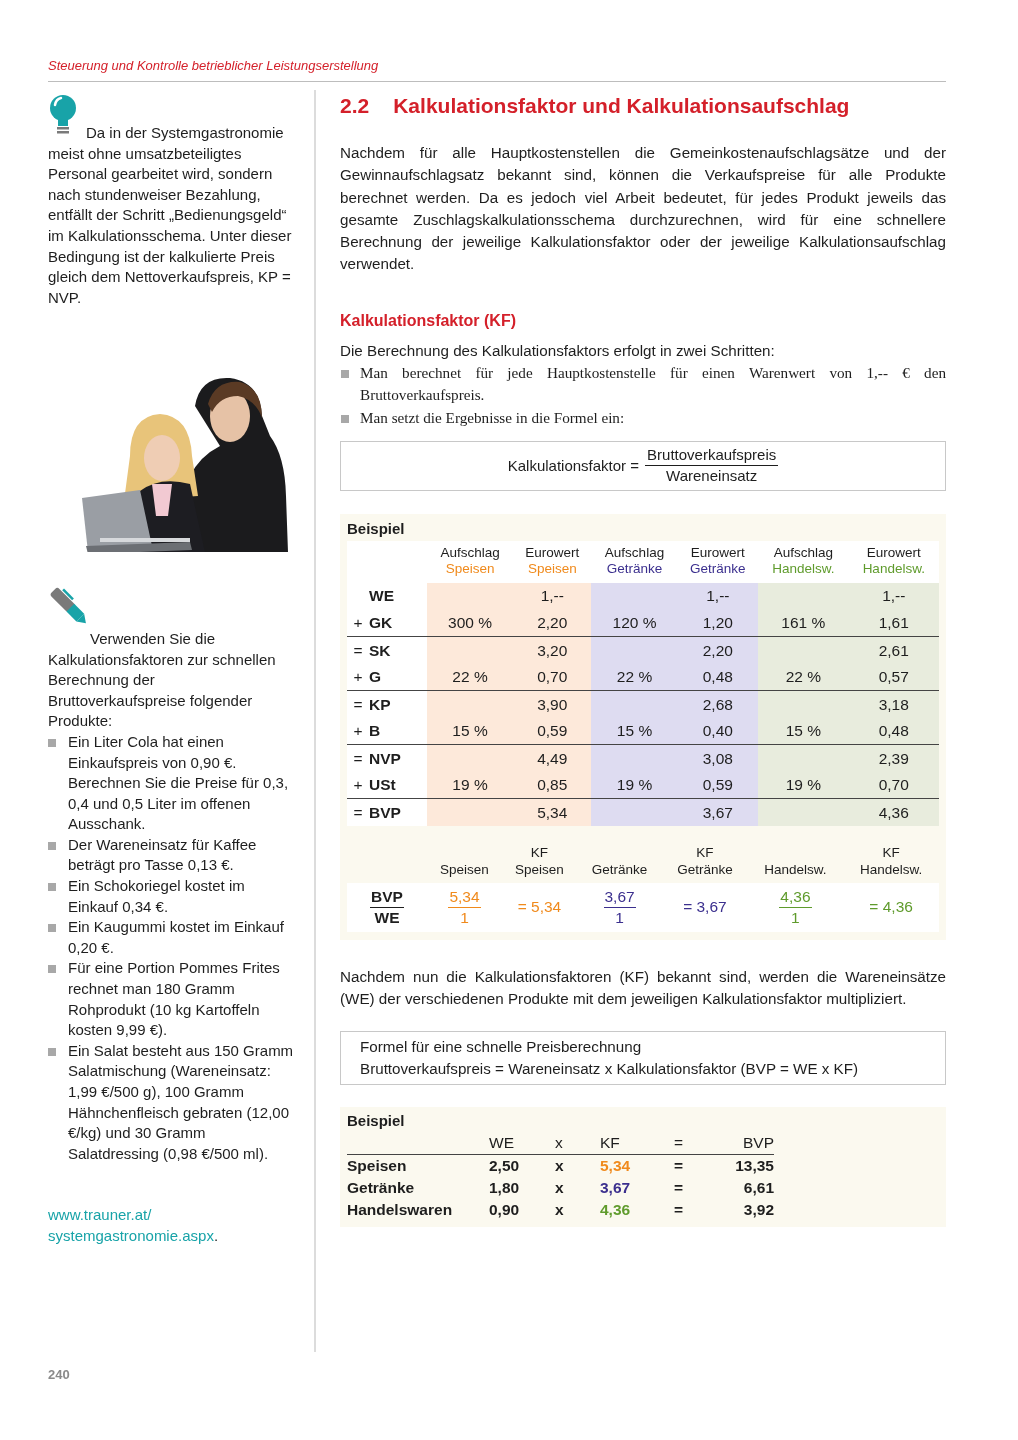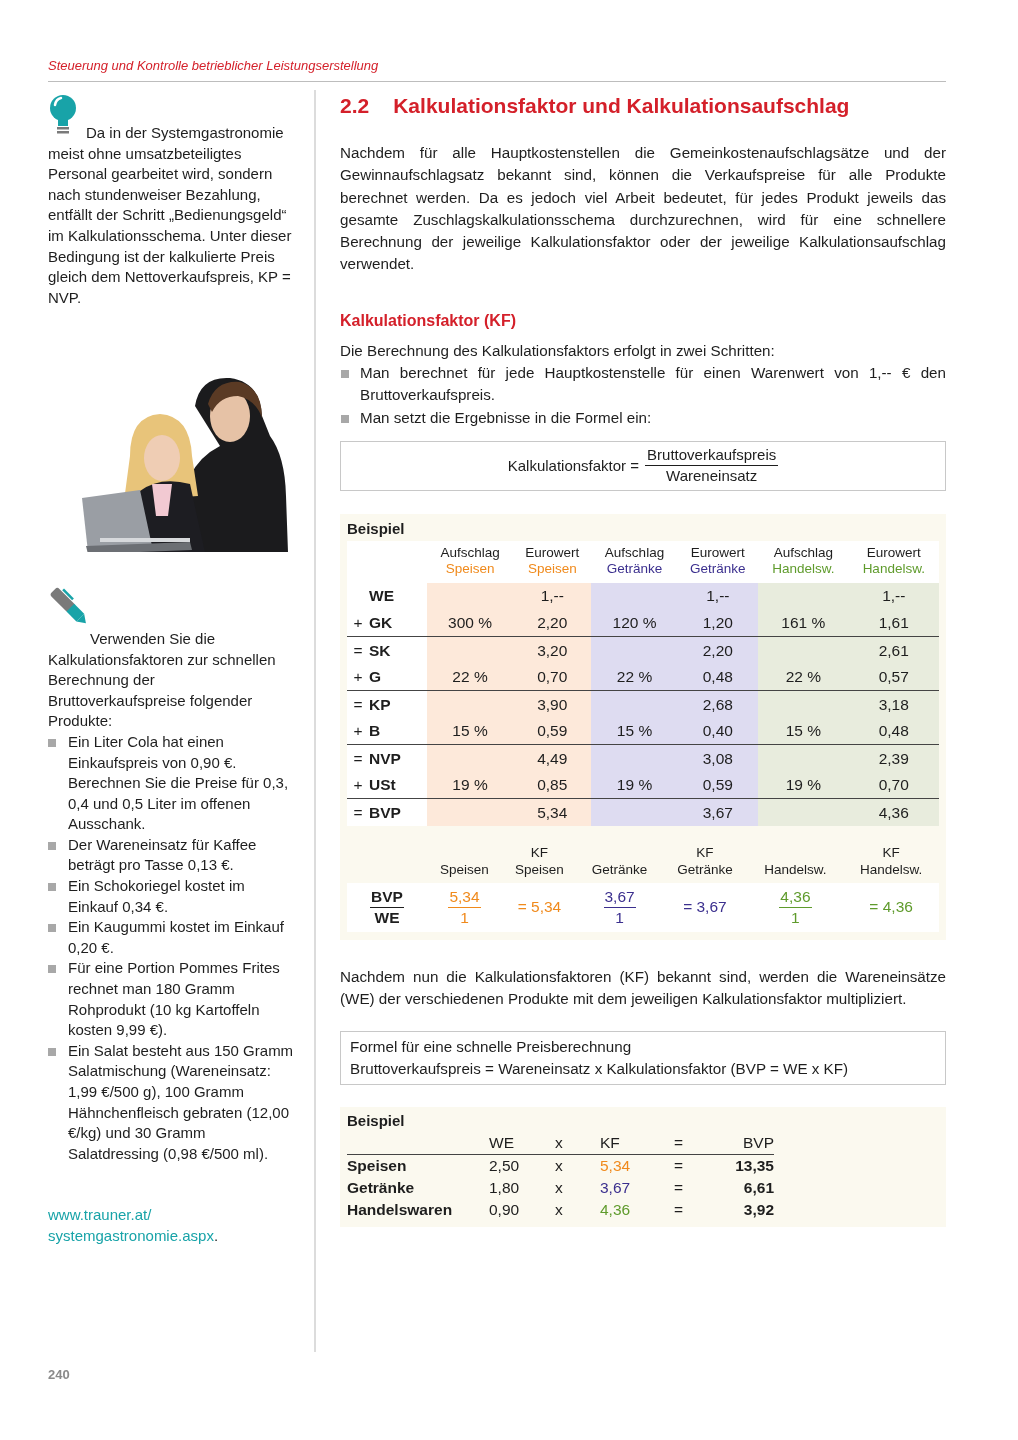--- a/index.html
+++ b/index.html
@@ -26,21 +26,21 @@
 
     
     .right { position: absolute; left: 340px; top: 94px; width: 606px; }
     .section-title { font-size: 21px; font-weight: bold; color: #d4202a; }
     .section-title .num { margin-right: 24px; }
     .para { font-size: 15.2px; line-height: 22.3px; text-align: justify; }
     .p1 { margin-top: 24px; }
     .subhead { margin-top: 36px; font-size: 16px; font-weight: bold; color: #d4202a; }
     .p2 { margin-top: 10px; }
     .rbullets { list-style: none; font-size: 15.2px; line-height: 22.3px; }
-    .rbullets li { position: relative; padding-left: 20px; text-align: justify; }
+    .rbullets li { position: relative; padding-left: 20px; text-align: justify; font-family: Liberation Serif, serif; }
     .rbullets li::before { content: ""; position: absolute; left: 1px; top: 8px; width: 8px; height: 8px; background: #a8a8a8; }
 
     .formula-box { margin-top: 12px; height: 50px; border: 1px solid #c8c8c8; display: flex; align-items: center; justify-content: center; font-size: 15px; }
     .frac { display: inline-flex; flex-direction: column; align-items: center; margin-left: 6px; line-height: 20px; }
     .frac .num-part { border-bottom: 1.5px solid #1e1e1e; padding: 0 2px; }
 
     .example { margin-top: 23px; background: #fbf9ef; padding: 6px 7px 8px 7px; }
     .ex-label { font-size: 15px; font-weight: bold; margin-bottom: 4px; }
     table { border-collapse: collapse; width: 100%; }
     .calc th { font-weight: normal; font-size: 13.5px; line-height: 16px; padding: 4px 0 6px 0; background: #ffffff; text-align: center; }
@@ -56,26 +56,26 @@
     .green { color: #5f9b2c; }
 
     .kf-table { margin-top: 18px; }
     .kf-table th { font-weight: normal; font-size: 13.5px; line-height: 17px; padding-bottom: 5px; text-align: center; vertical-align: bottom; }
     .kf-table td { background: #ffffff; text-align: center; font-size: 15.5px; padding: 4px 0; }
     .kf-frac { display: inline-flex; flex-direction: column; align-items: center; line-height: 20px; }
     .kf-frac .top { border-bottom: 1.5px solid currentColor; padding: 0 1px; }
     .kf-frac.bold { font-weight: bold; }
 
     .p3 { margin-top: 26px; }
-    .formula2 { margin-top: 20px; border: 1px solid #c8c8c8; padding: 4px 9px; font-size: 15.2px; line-height: 22px; }
+    .formula2 { margin-top: 20px; border: 1px solid #c8c8c8; padding: 4px 19px; font-size: 15.2px; line-height: 22px; }
 
     .example2 { margin-top: 22px; background: #fbf9ef; padding: 5px 7px 6px 7px; }
     .ex2 { width: auto; border-collapse: collapse; font-size: 15.5px; }
     .ex2 th { font-weight: normal; text-align: left; padding: 0; height: 22px; border-bottom: 1px solid #444; }
-    .ex2 td { height: 22px; padding: 0; }
+    .ex2 td { height: 22px; padding: 0; font-weight: bold; }
     .ex2 .name { width: 142px; font-weight: bold; }
     .ex2 .we { width: 66px; }
     .ex2 .x { width: 45px; }
     .ex2 .kf { width: 74px; }
     .ex2 .eq { width: 50px; }
     .ex2 .bvp { width: 50px; text-align: right; font-weight: bold; }
     .ex2 th.bvp { font-weight: normal; }
   </style>
 </head>
 <body>

